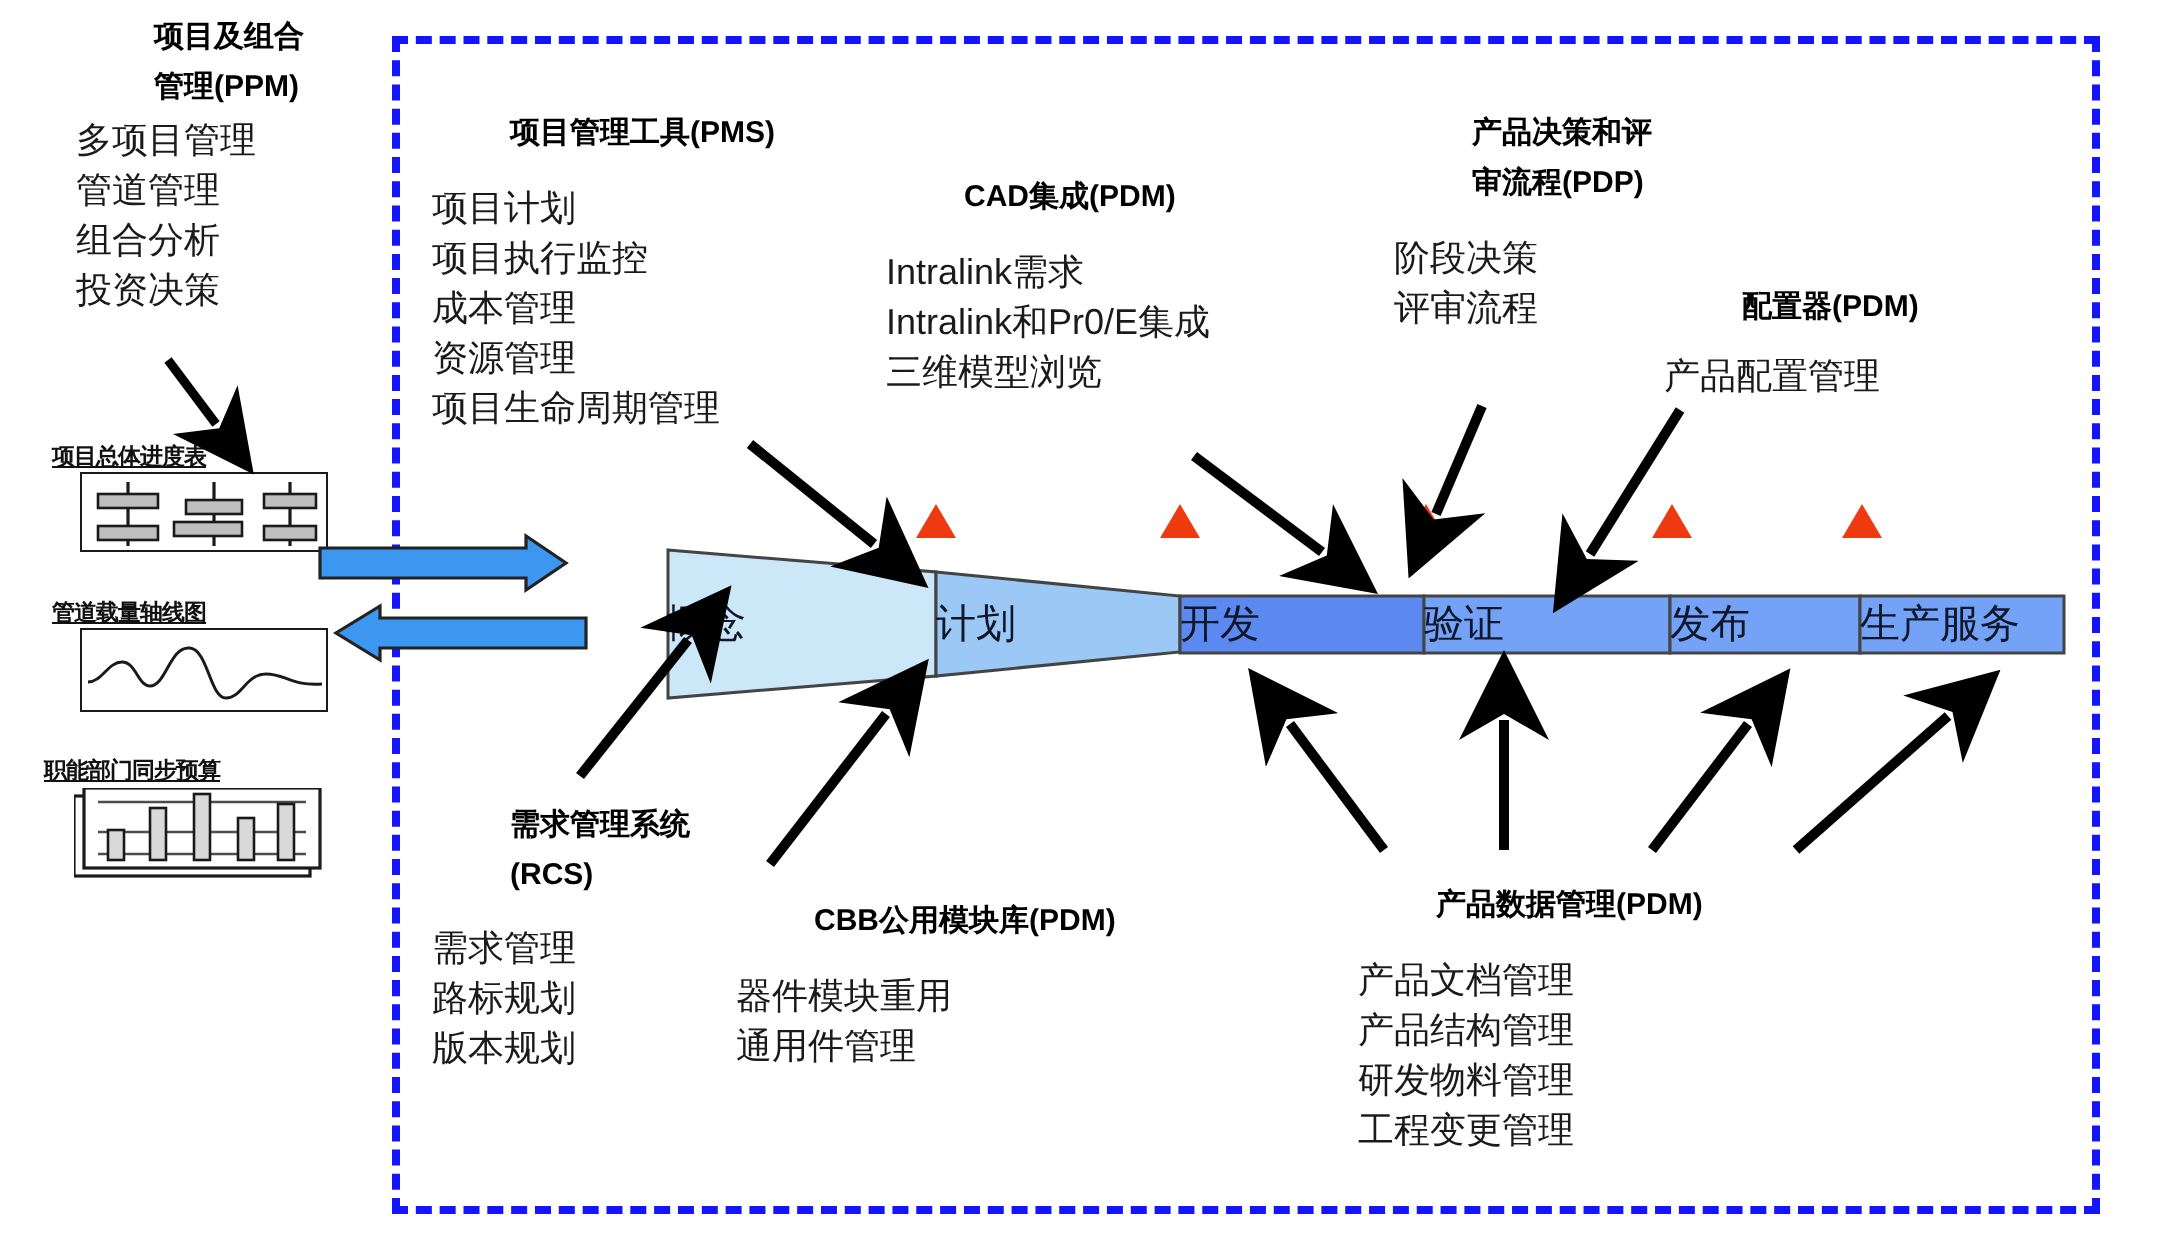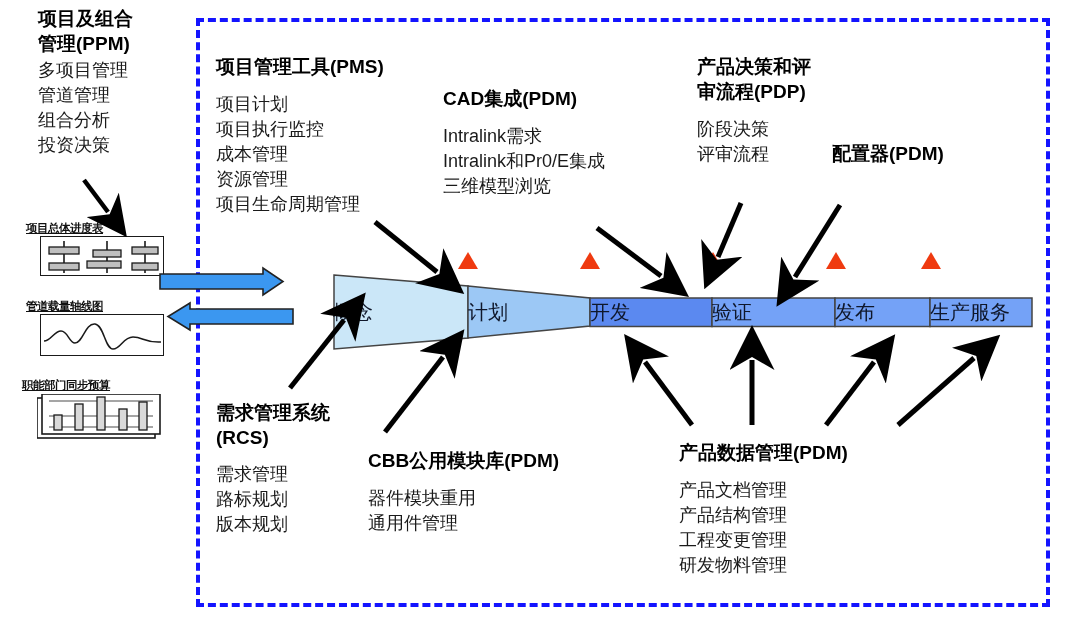--- a/index.html
+++ b/index.html
@@ -1,19 +1,19 @@
 <!DOCTYPE html>
 <html><head>
 <meta charset="utf-8">
 <style>
   html,body{margin:0;padding:0;background:#ffffff;}
   body{width:1080px;height:625px;position:relative;overflow:hidden;
        font-family:"Liberation Sans","DejaVu Sans",sans-serif;color:#000;}
   .abs{position:absolute;}
-  .ttl{font-weight:bold;font-size:19px;line-height:25px;letter-spacing:0px;color:#000;}
+  .ttl{font-weight:bold;font-size:15px;line-height:25px;letter-spacing:0px;color:#000;margin-left:39px;}
   .lst{font-size:18px;line-height:25px;color:#1a1a1a;}
   .nowrap{white-space:pre;}
 
   
   #dashed-boundary{left:196px;top:18px;width:854px;height:589px;
       border:4px dashed #1414ff;box-sizing:border-box;}
 
   
   #ppm-title{left:38px;top:6px;width:150px;}
   #ppm-list{left:38px;top:58px;width:150px;}
@@ -127,20 +127,23 @@
     <div class="nowrap">审流程(PDP)</div>
   </div>
   <div class="lst" style="margin-top:13px;">
     <div class="nowrap">阶段决策</div>
     <div class="nowrap">评审流程</div>
   </div>
 </div>
 
 <div class="abs" style="left:832px;top:141px;">
   <div class="ttl nowrap">配置器(PDM)</div>
+  <div class="lst" style="margin-top:10px;">
+    <div class="nowrap">产品配置管理</div>
+  </div>
 </div>
 
 <div class="abs" style="left:216px;top:400px;">
   <div class="ttl">
     <div class="nowrap">需求管理系统</div>
     <div class="nowrap">(RCS)</div>
   </div>
   <div class="lst" style="margin-top:12px;">
     <div class="nowrap">需求管理</div>
     <div class="nowrap">路标规划</div>
@@ -154,22 +157,22 @@
     <div class="nowrap">器件模块重用</div>
     <div class="nowrap">通用件管理</div>
   </div>
 </div>
 
 <div class="abs" style="left:679px;top:440px;">
   <div class="ttl nowrap">产品数据管理(PDM)</div>
   <div class="lst" style="margin-top:13px;">
     <div class="nowrap">产品文档管理</div>
     <div class="nowrap">产品结构管理</div>
+    <div class="nowrap">研发物料管理</div>
     <div class="nowrap">工程变更管理</div>
-    <div class="nowrap">研发物料管理</div>
   </div>
 </div>
 
 <div class="abs" id="funnel">
   <svg width="700" height="76" viewBox="0 0 700 76">
 
     <polygon points="1,1 135,12 135,64 1,75" fill="#cbe7f8" stroke="#444" stroke-width="1.5"></polygon>
 
     <polygon points="135,12 257,24 257,52 135,64" fill="#9cc8f5" stroke="#444" stroke-width="1.5"></polygon>
 

